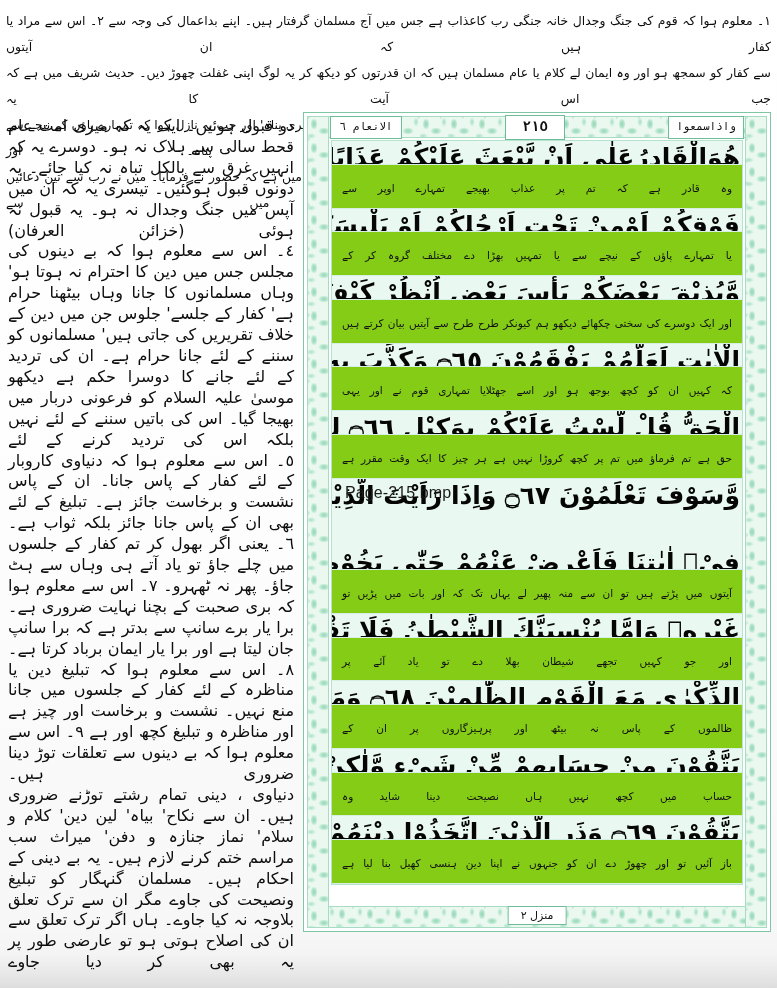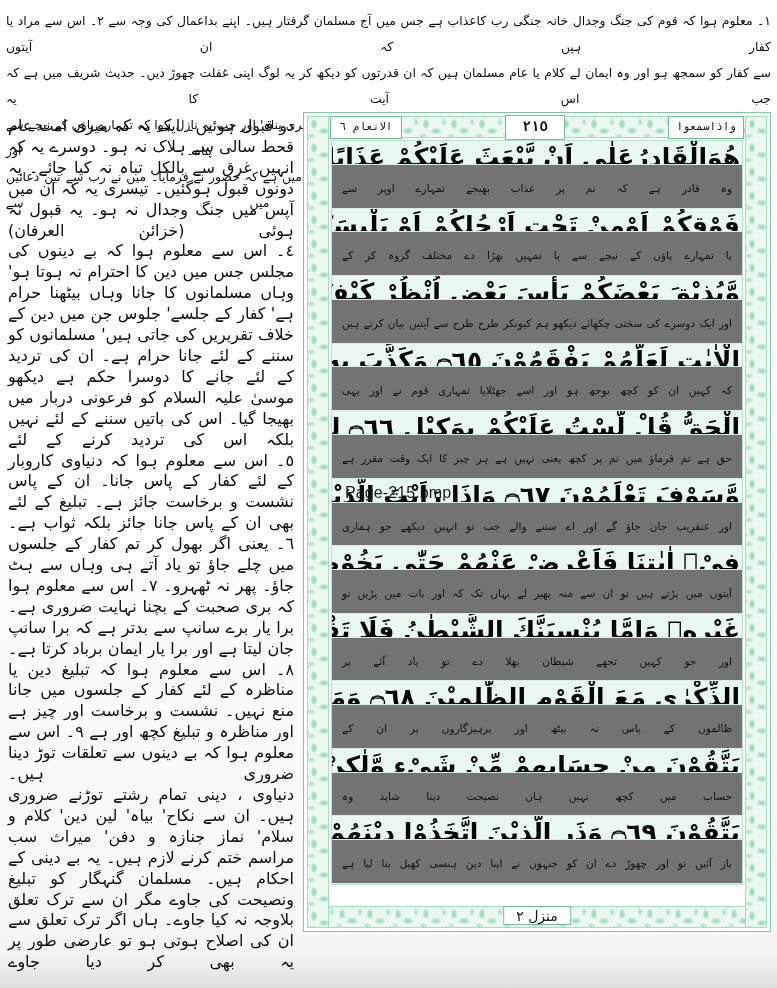--- a/index.html
+++ b/index.html
@@ -155,21 +155,21 @@
     line-height: 34px;
     font-weight: 700;
     white-space: nowrap;
     overflow: hidden;
     letter-spacing: -1.2px;
     padding: 0 2px;
     transform: scaleX(1.0);
   }
 
   .translit-strip {
-    background: #737373;
+    background: #84cc16;
     border-top: 1px solid #d6efe3;
     border-bottom: 1px solid #d6efe3;
     direction: rtl;
     text-align: justify;
     text-align-last: justify;
     color: #121212;
     font-size: 10.5px;
     line-height: 15px;
     height: 16px;
     overflow: hidden;
@@ -184,21 +184,21 @@
     transform: translateX(-50%);
     bottom: 6px;
     z-index: 5;
     background: #ffffff;
     border: 1px solid #6fbd98;
     height: 17px;
     padding: 0 12px;
     display: flex;
     align-items: center;
     justify-content: center;
-    font-size: 14px;
+    font-size: 11px;
     color: #111;
     white-space: nowrap;
   }
 
   
   #watermark {
     position: absolute;
     left: 345px;
     top: 484px;
     font-family: "Liberation Sans", sans-serif;
@@ -268,26 +268,25 @@
         <div class="translit-strip">اور ایک دوسرے کی سختی چکھائے  دیکھو ہم کیونکر طرح طرح سے آیتیں بیان کرتے ہیں</div>
       </div>
 
       <div class="verse-block">
         <div class="arabic-line">الْاٰيٰتِ لَعَلَّهُمْ يَفْقَهُوْنَ ۝٦٥ وَكَذَّبَ بِهٖ قَوْمُكَ وَهُوَ</div>
         <div class="translit-strip">کہ کہیں ان کو کچھ بوجھ ہو اور اسے جھٹلایا تمہاری قوم نے   اور   یہی</div>
       </div>
 
       <div class="verse-block">
         <div class="arabic-line">الْحَقُّ قُلْ لَّسْتُ عَلَيْكُمْ بِوَكِيْلٍ ۝٦٦ لِكُلِّ نَبَاٍ مُّسْتَقَرٌّ</div>
-        <div class="translit-strip">حق ہے   تم فرماؤ میں تم پر کچھ یعنی نہیں ہے  ہر چیز کا ایک وقت مقرر ہے</div>
+        <div class="translit-strip">حق ہے   تم فرماؤ میں تم پر کچھ کروڑا نہیں ہے  ہر چیز کا ایک وقت مقرر ہے</div>
       </div>
 
       <div class="verse-block">
         <div class="arabic-line">وَّسَوْفَ تَعْلَمُوْنَ ۝٦٧ وَاِذَا رَاَيْتَ الَّذِيْنَ يَخُوْضُوْنَ</div>
-        <div class="translit-strip">اور عنقریب جان جاؤ گے  اور اے سننے والے جب تو انہیں دیکھے جو ہماری</div>
       </div>
 
       <div class="verse-block">
         <div class="arabic-line">فِيْۤ اٰيٰتِنَا فَاَعْرِضْ عَنْهُمْ حَتّٰى يَخُوْضُوْا فِيْ حَدِيْثٍ</div>
         <div class="translit-strip">آیتوں میں پڑتے ہیں تو ان سے منہ پھیر لے یہاں تک کہ اور بات میں پڑیں تو</div>
       </div>
 
       <div class="verse-block">
         <div class="arabic-line">غَيْرِهٖ وَاِمَّا يُنْسِيَنَّكَ الشَّيْطٰنُ فَلَا تَقْعُدْ بَعْدَ</div>
         <div class="translit-strip">اور جو کہیں تجھے شیطان بھلا دے تو یاد آئے پر</div>

